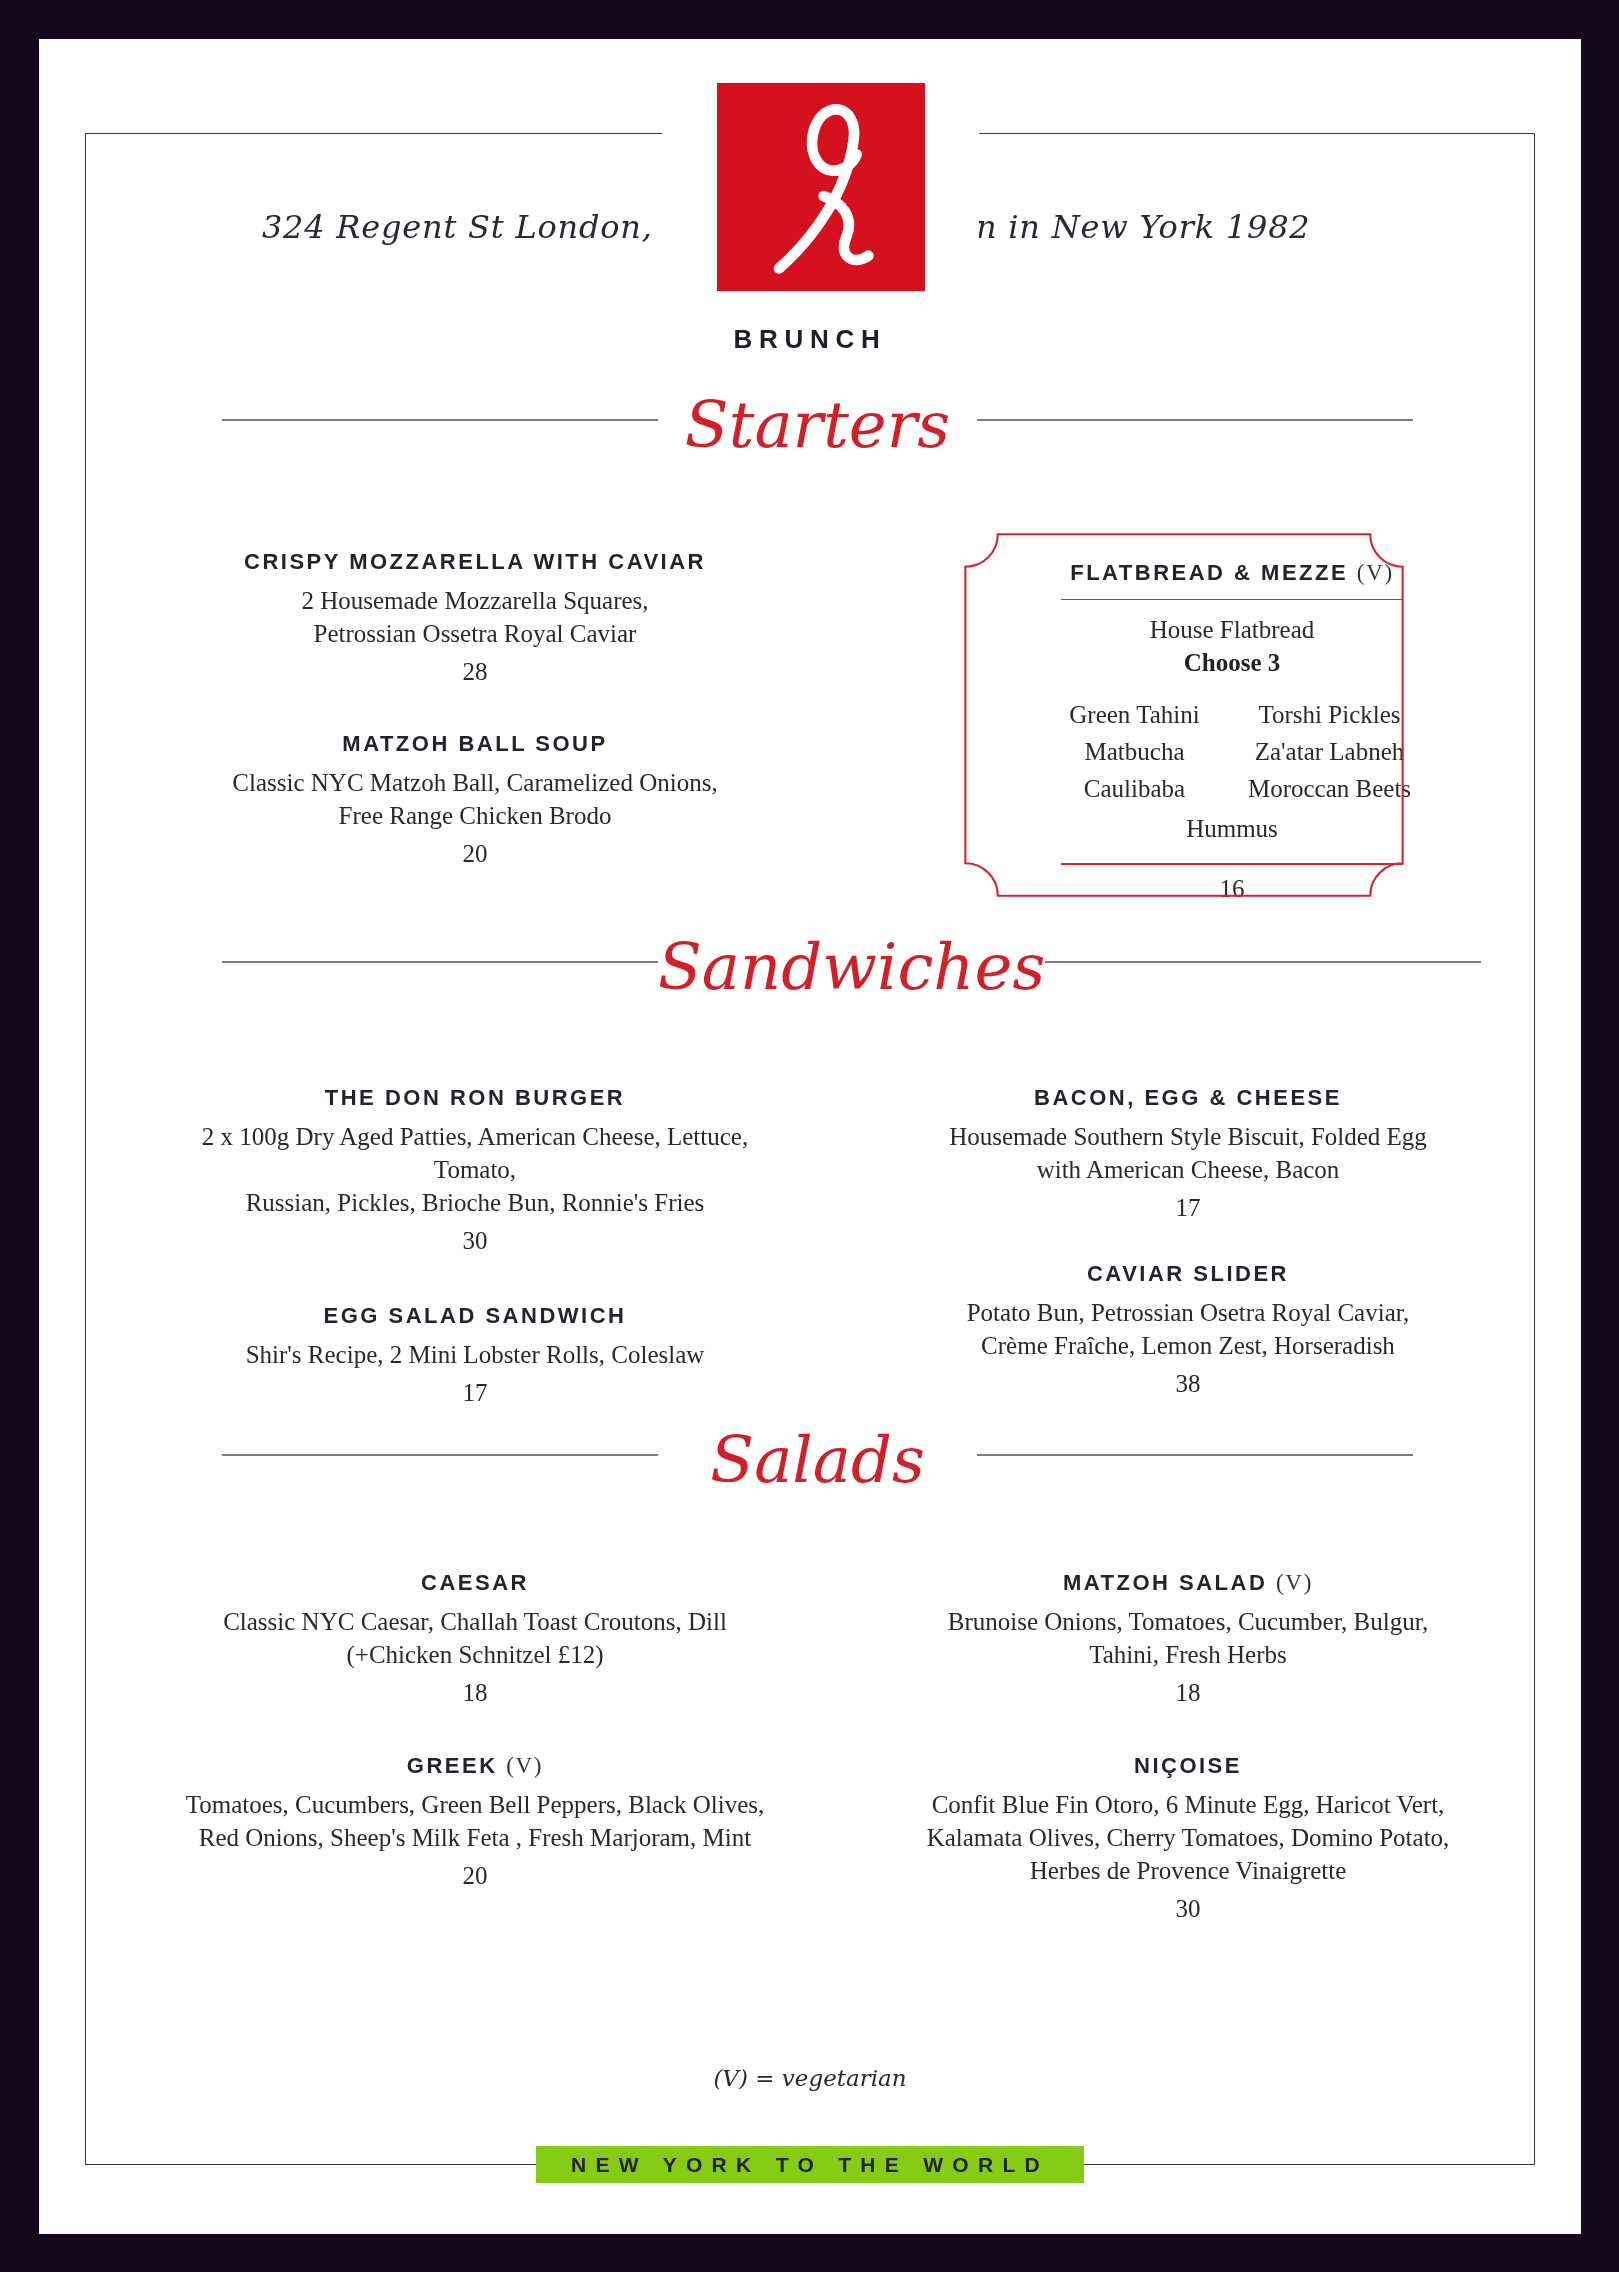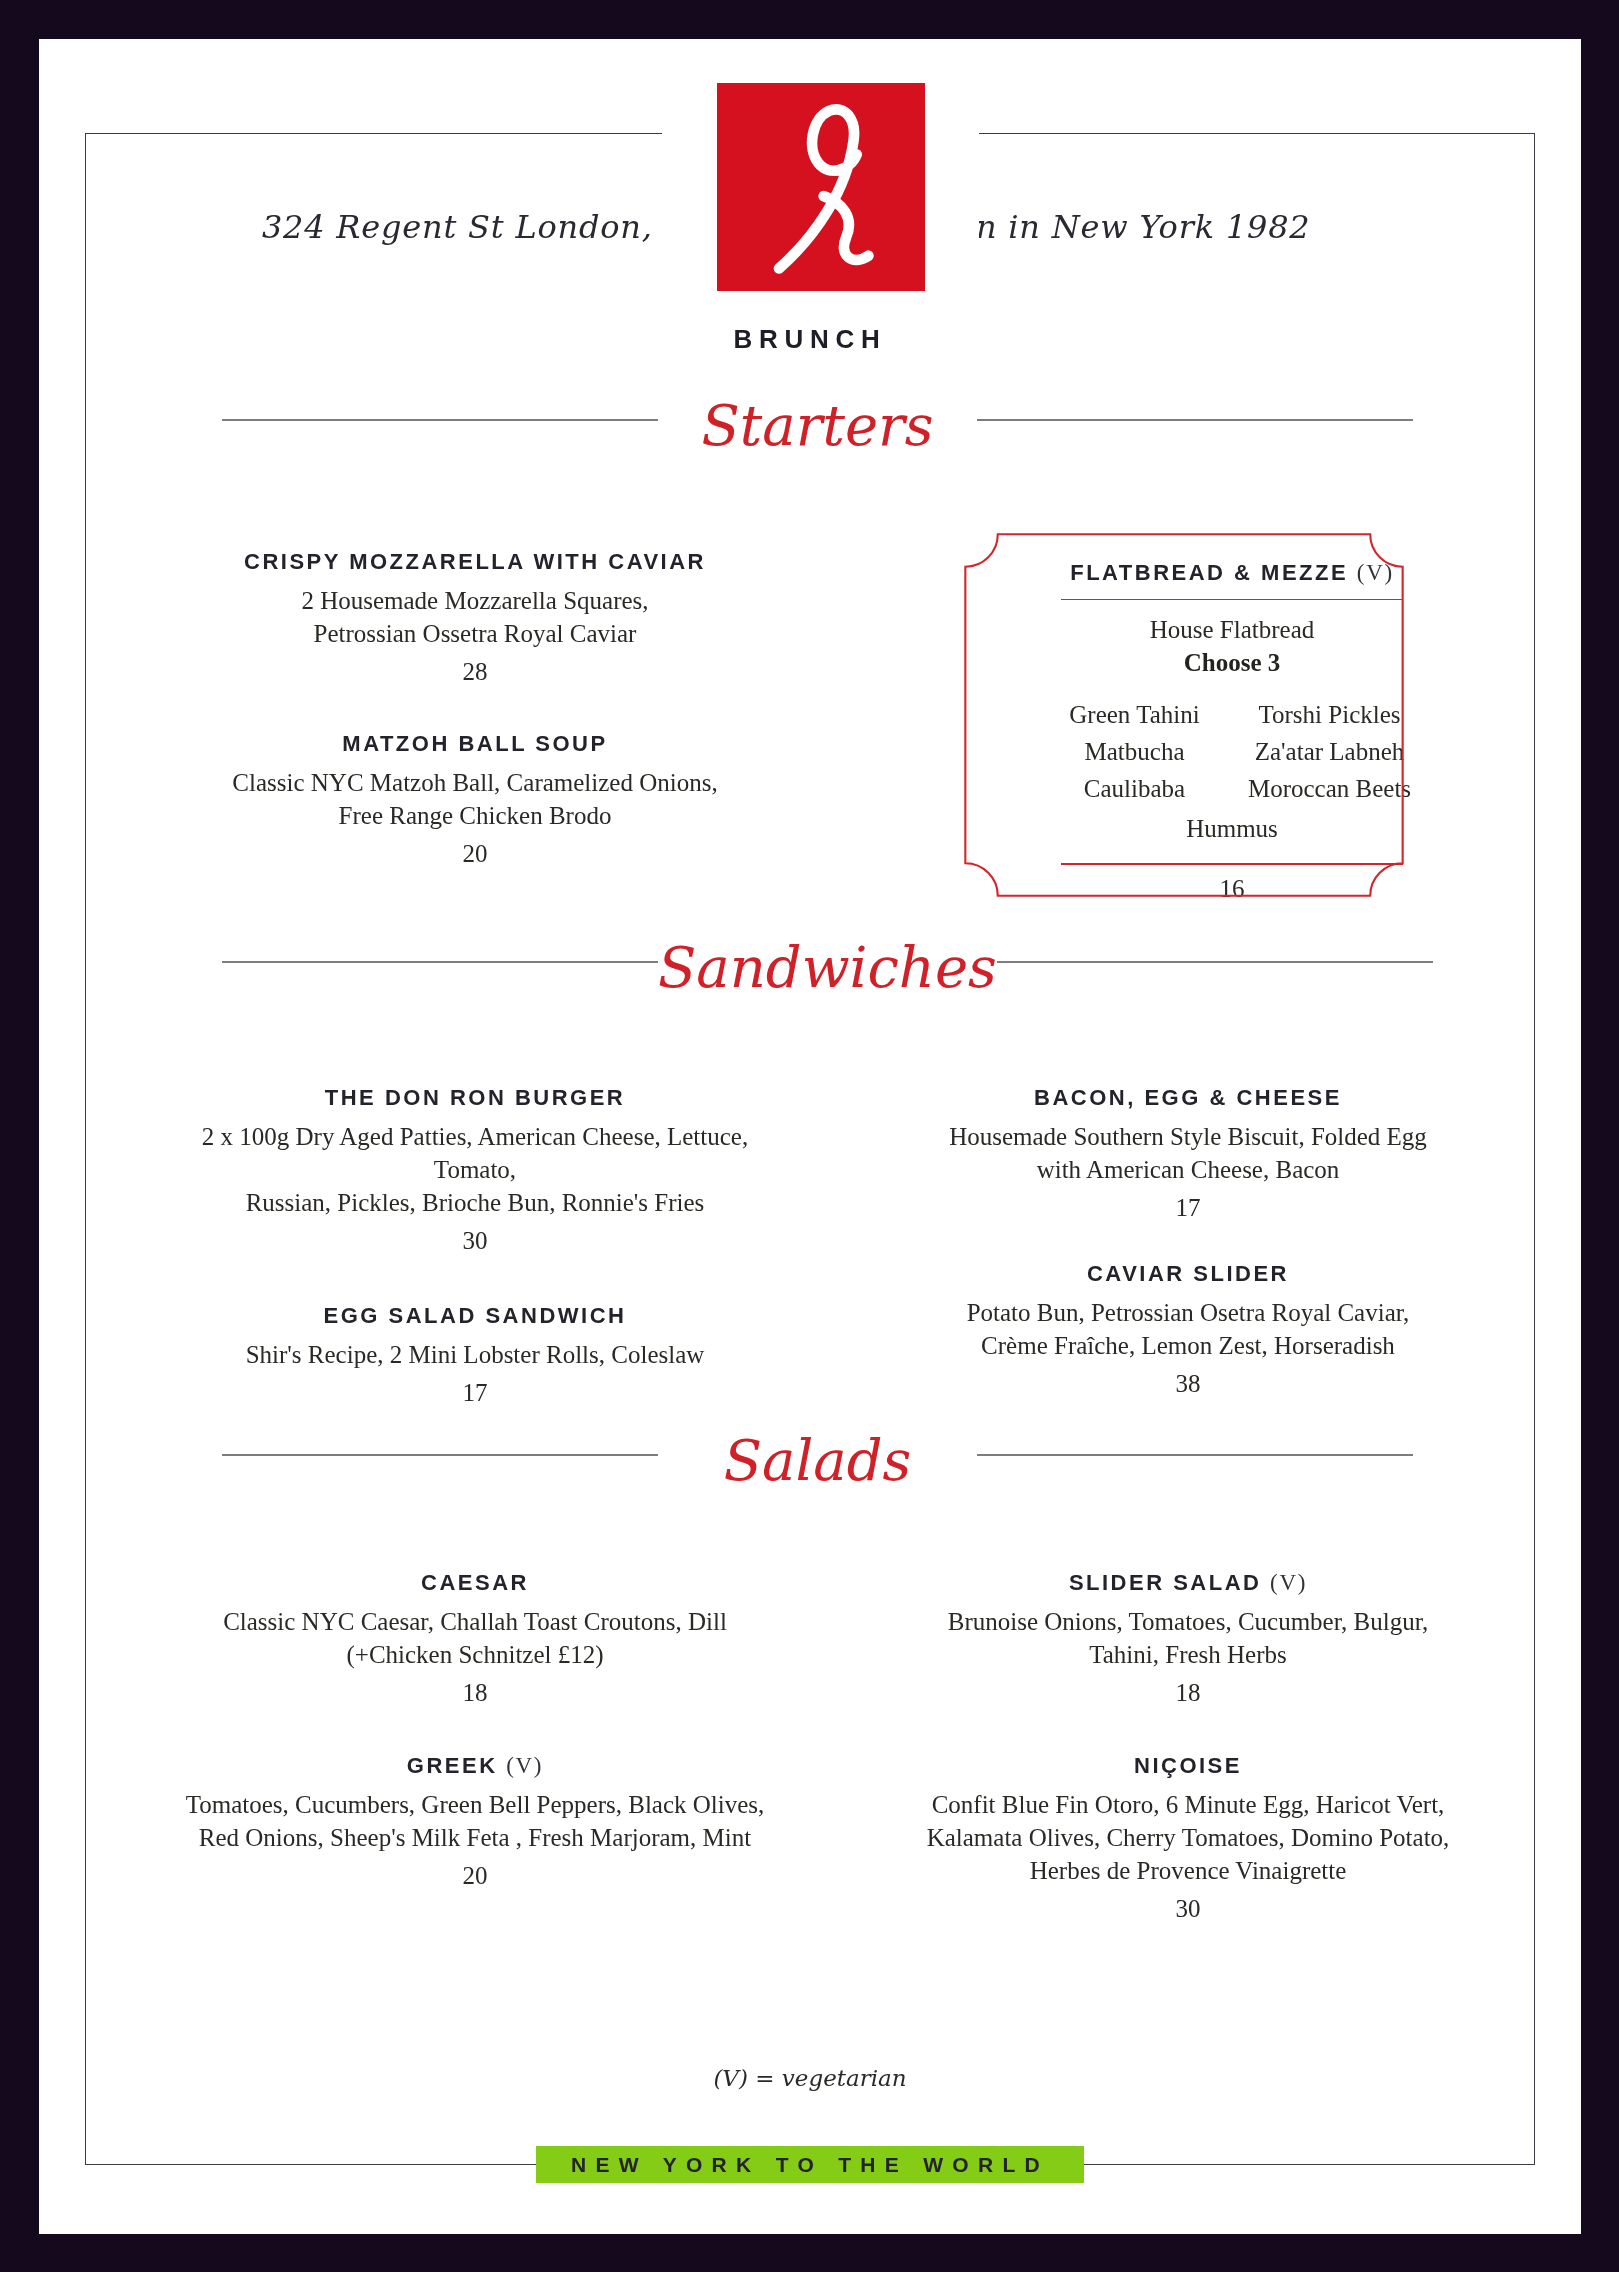--- a/index.html
+++ b/index.html
@@ -10,21 +10,21 @@
 
   
   .logo-wrap{position:absolute;top:42px;left:623px;width:317px;height:211px;background:#ffffff;display:flex;justify-content:center;align-items:center;}
   .logo-box{width:208px;height:208px;background:#d5101f;display:flex;justify-content:center;align-items:center;}
   .address{position:absolute;top:169px;transform:translateX(-50%);font-family:"DejaVu Serif",serif;font-style:italic;font-size:32px;color:#2a2830;white-space:nowrap;letter-spacing:0.8px;}
   .menu-title{position:absolute;top:285px;left:0;width:100%;text-align:center;font-size:26px;font-weight:700;letter-spacing:6.7px;color:#1f1e26;}
 
   
   .section-row{position:absolute;left:183px;width:1191px;height:84px;display:flex;align-items:center;}
   .section-line{width:436px;height:2.5px;background:#7d7d7d;flex:none;}
-  .section-word{flex:1;text-align:center;font-family:"DejaVu Serif",serif;font-style:italic;font-size:56px;color:#cf2127;transform:translateY(5px);white-space:nowrap;}
+  .section-word{flex:1;text-align:center;font-family:"DejaVu Serif",serif;font-style:italic;font-size:64px;color:#cf2127;transform:translateY(5px);white-space:nowrap;}
 
   
   .col{position:absolute;width:624px;display:flex;flex-direction:column;align-items:center;text-align:center;}
   .item-title{font-size:22px;font-weight:700;letter-spacing:2.5px;color:#24232b;line-height:29px;white-space:nowrap;}
   .item-title .veg{font-family:"Liberation Serif",serif;font-weight:400;letter-spacing:1.7px;font-size:23px;color:#33323a;}
   .item-desc{margin-top:7.6px;font-family:"Liberation Serif",serif;font-size:25px;line-height:33px;color:#2b2925;}
   .item-price{margin-top:8.4px;font-family:"Liberation Serif",serif;font-size:25px;color:#2b2925;}
 
   
   .ticket{position:absolute;left:925px;top:494px;width:440px;height:364px;text-align:center;padding-left:48px;}
@@ -184,21 +184,21 @@
           <div>Tomatoes, Cucumbers, Green Bell Peppers, Black Olives,</div>
           <div>Red Onions, Sheep's Milk Feta , Fresh Marjoram, Mint</div>
         </div>
         <div class="item-price">20</div>
       </div>
     </div>
 
     <div class="col" style="left:837px;top:1529px;">
       <div>
         <div class="item-title">
-          <span>SLIDER SALAD</span>
+          <span>MATZOH SALAD</span>
           <span class="veg">(V)</span>
         </div>
         <div class="item-desc">
           <div>Brunoise Onions, Tomatoes, Cucumber, Bulgur,</div>
           <div>Tahini, Fresh Herbs</div>
         </div>
         <div class="item-price">18</div>
       </div>
       <div style="margin-top:44px;">
         <div class="item-title">NIÇOISE</div>

